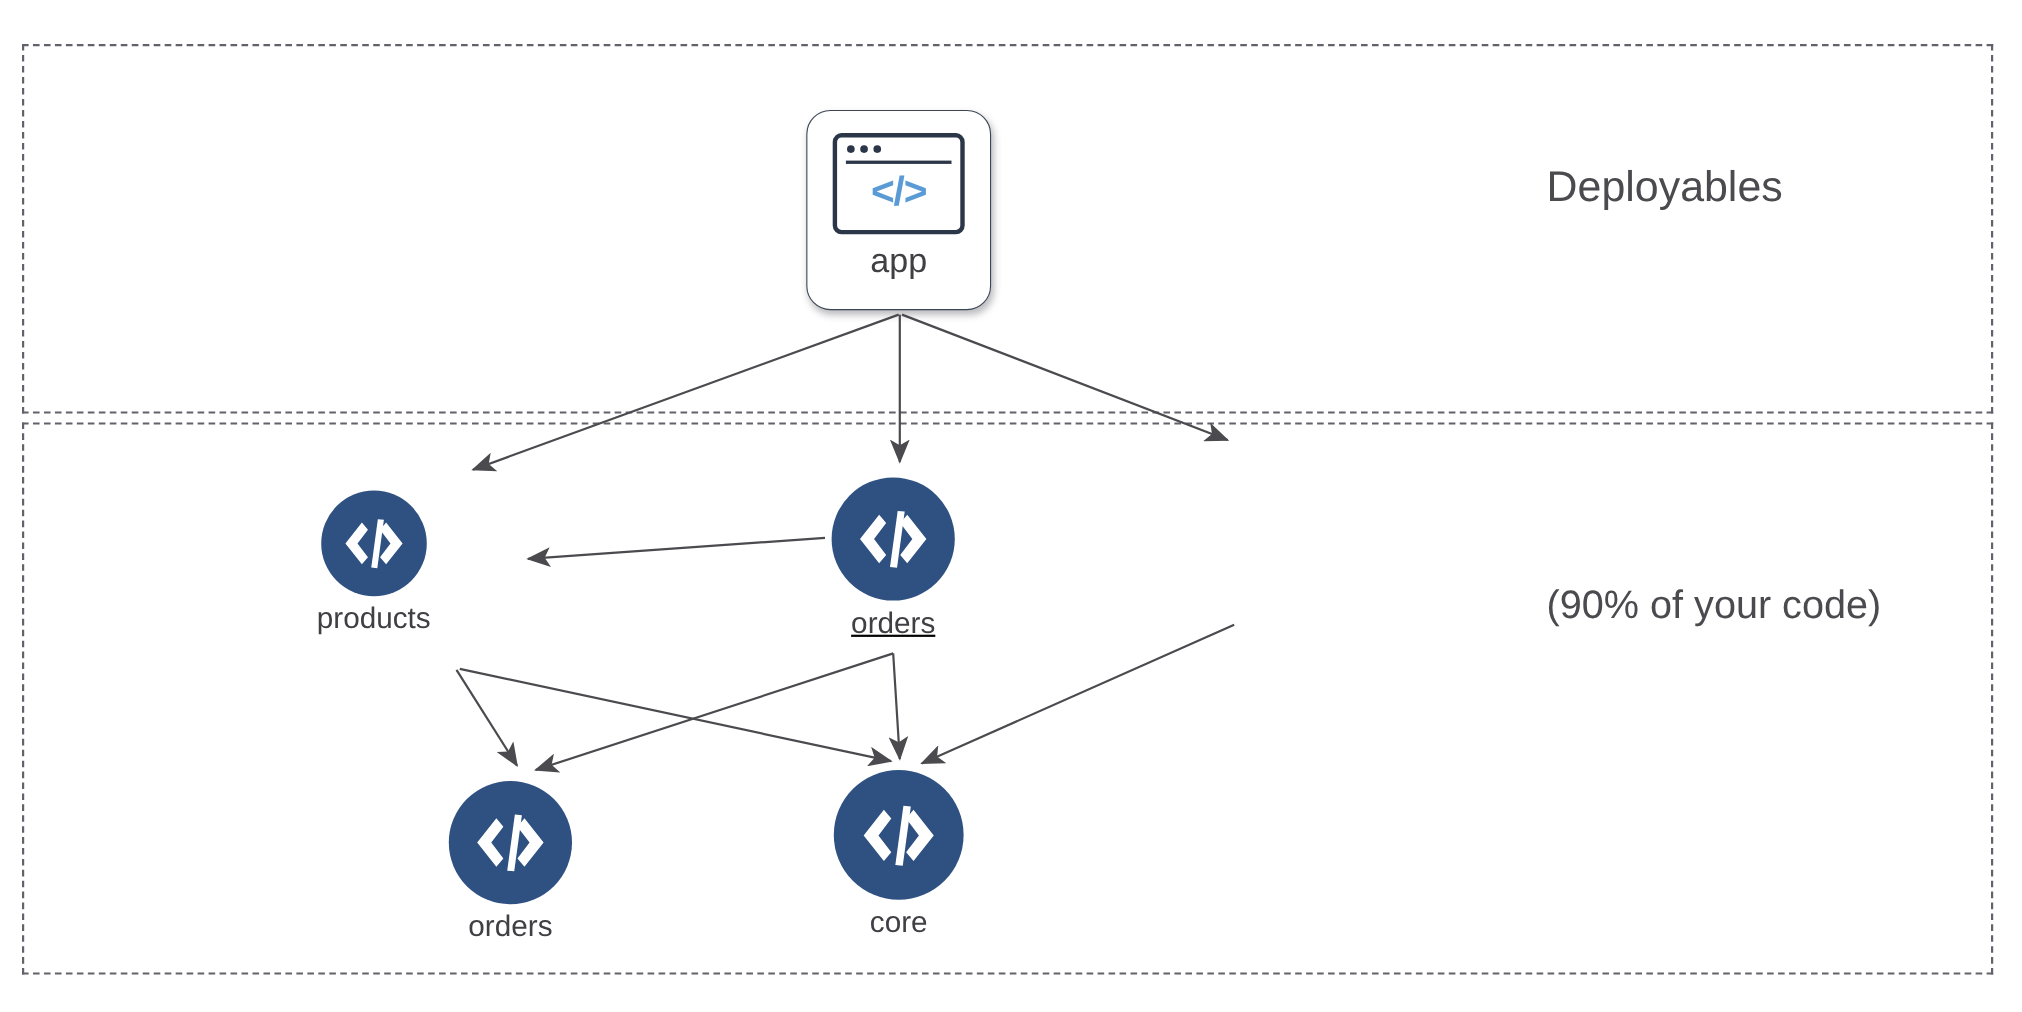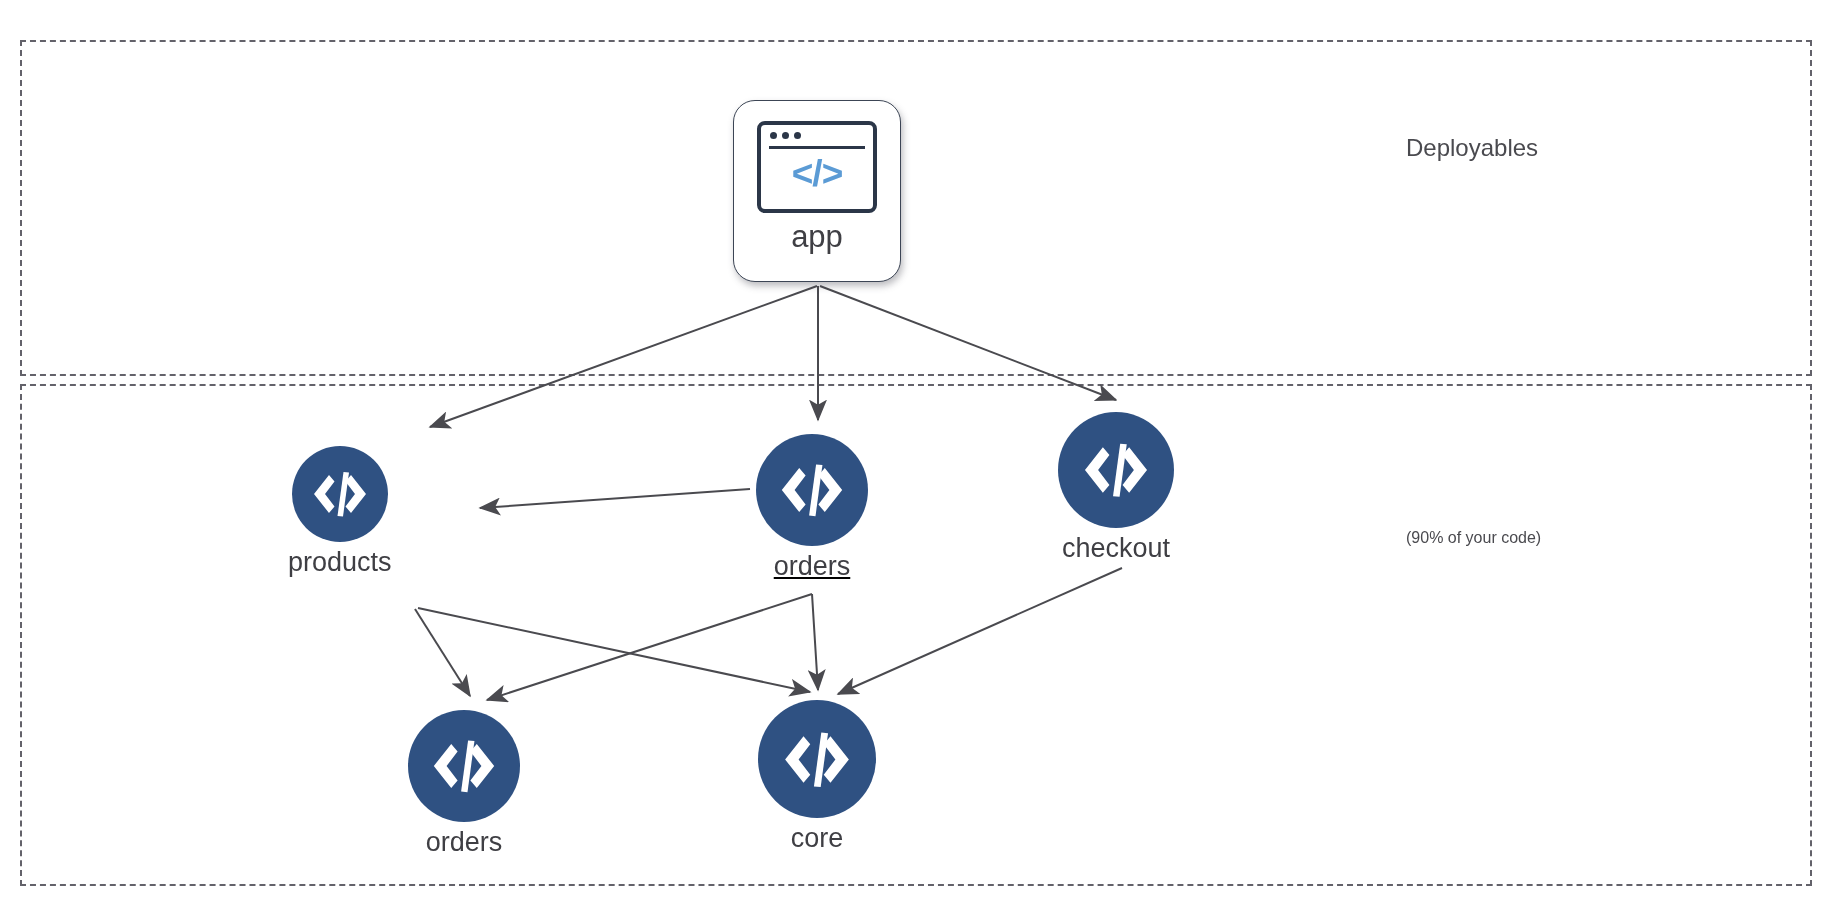--- a/index.html
+++ b/index.html
@@ -37,28 +37,28 @@
   }
   .zone-caption .zone-title {
     display: block;
     font-size: 42px;
     font-weight: bold;
     letter-spacing: -0.2px;
     color: #3b3b40;
   }
   .zone-caption .zone-sub {
     display: block;
-    font-size: 24px;
+    font-size: 39px;
     font-weight: normal;
     color: #4a4a4f;
-    margin-top: 6px;
+    margin-top: 21px;
   }
   #caption-apps { left: 1406px; top: 128px; }
   #caption-libs { left: 1406px; top: 521px; }
-  #caption-libs .zone-sub { font-size: 16px; margin-top: 8px; }
+  #caption-libs .zone-sub { font-size: 36px; margin-top: 8px; }
 
   
   #edges {
     position: absolute;
     left: 0; top: 0;
     width: 1838px;
     height: 920px;
     pointer-events: none;
   }
 
@@ -221,30 +221,20 @@
     <div class="lib-circle" style="width:112px;height:112px;">
       <svg width="72" height="56" viewBox="0 0 62 48" aria-hidden="true">
         <path d="M20 5 L5 24 L20 43 L25.5 36.5 L16 24 L25.5 11.5 Z" fill="#ffffff"></path>
         <path d="M42 5 L57 24 L42 43 L36.5 36.5 L46 24 L36.5 11.5 Z" fill="#ffffff"></path>
         <path d="M34.5 2 L28.5 46 L34 46.5 L40 2.5 Z" fill="#ffffff"></path>
       </svg>
     </div>
     <div class="lib-label">orders</div>
   </div>
 
-  <div class="lib-node" id="node-checkout">
-    <div class="lib-circle" style="width:116px;height:116px;">
-      <svg width="74" height="58" viewBox="0 0 62 48" aria-hidden="true">
-        <path d="M20 5 L5 24 L20 43 L25.5 36.5 L16 24 L25.5 11.5 Z" fill="#ffffff"></path>
-        <path d="M42 5 L57 24 L42 43 L36.5 36.5 L46 24 L36.5 11.5 Z" fill="#ffffff"></path>
-        <path d="M34.5 2 L28.5 46 L34 46.5 L40 2.5 Z" fill="#ffffff"></path>
-      </svg>
-    </div>
-    <div class="lib-label">checkout</div>
-  </div>
 
   <div class="lib-node" id="node-shared">
     <div class="lib-circle" style="width:112px;height:112px;">
       <svg width="72" height="56" viewBox="0 0 62 48" aria-hidden="true">
         <path d="M20 5 L5 24 L20 43 L25.5 36.5 L16 24 L25.5 11.5 Z" fill="#ffffff"></path>
         <path d="M42 5 L57 24 L42 43 L36.5 36.5 L46 24 L36.5 11.5 Z" fill="#ffffff"></path>
         <path d="M34.5 2 L28.5 46 L34 46.5 L40 2.5 Z" fill="#ffffff"></path>
       </svg>
     </div>
     <div class="lib-label">orders</div>

